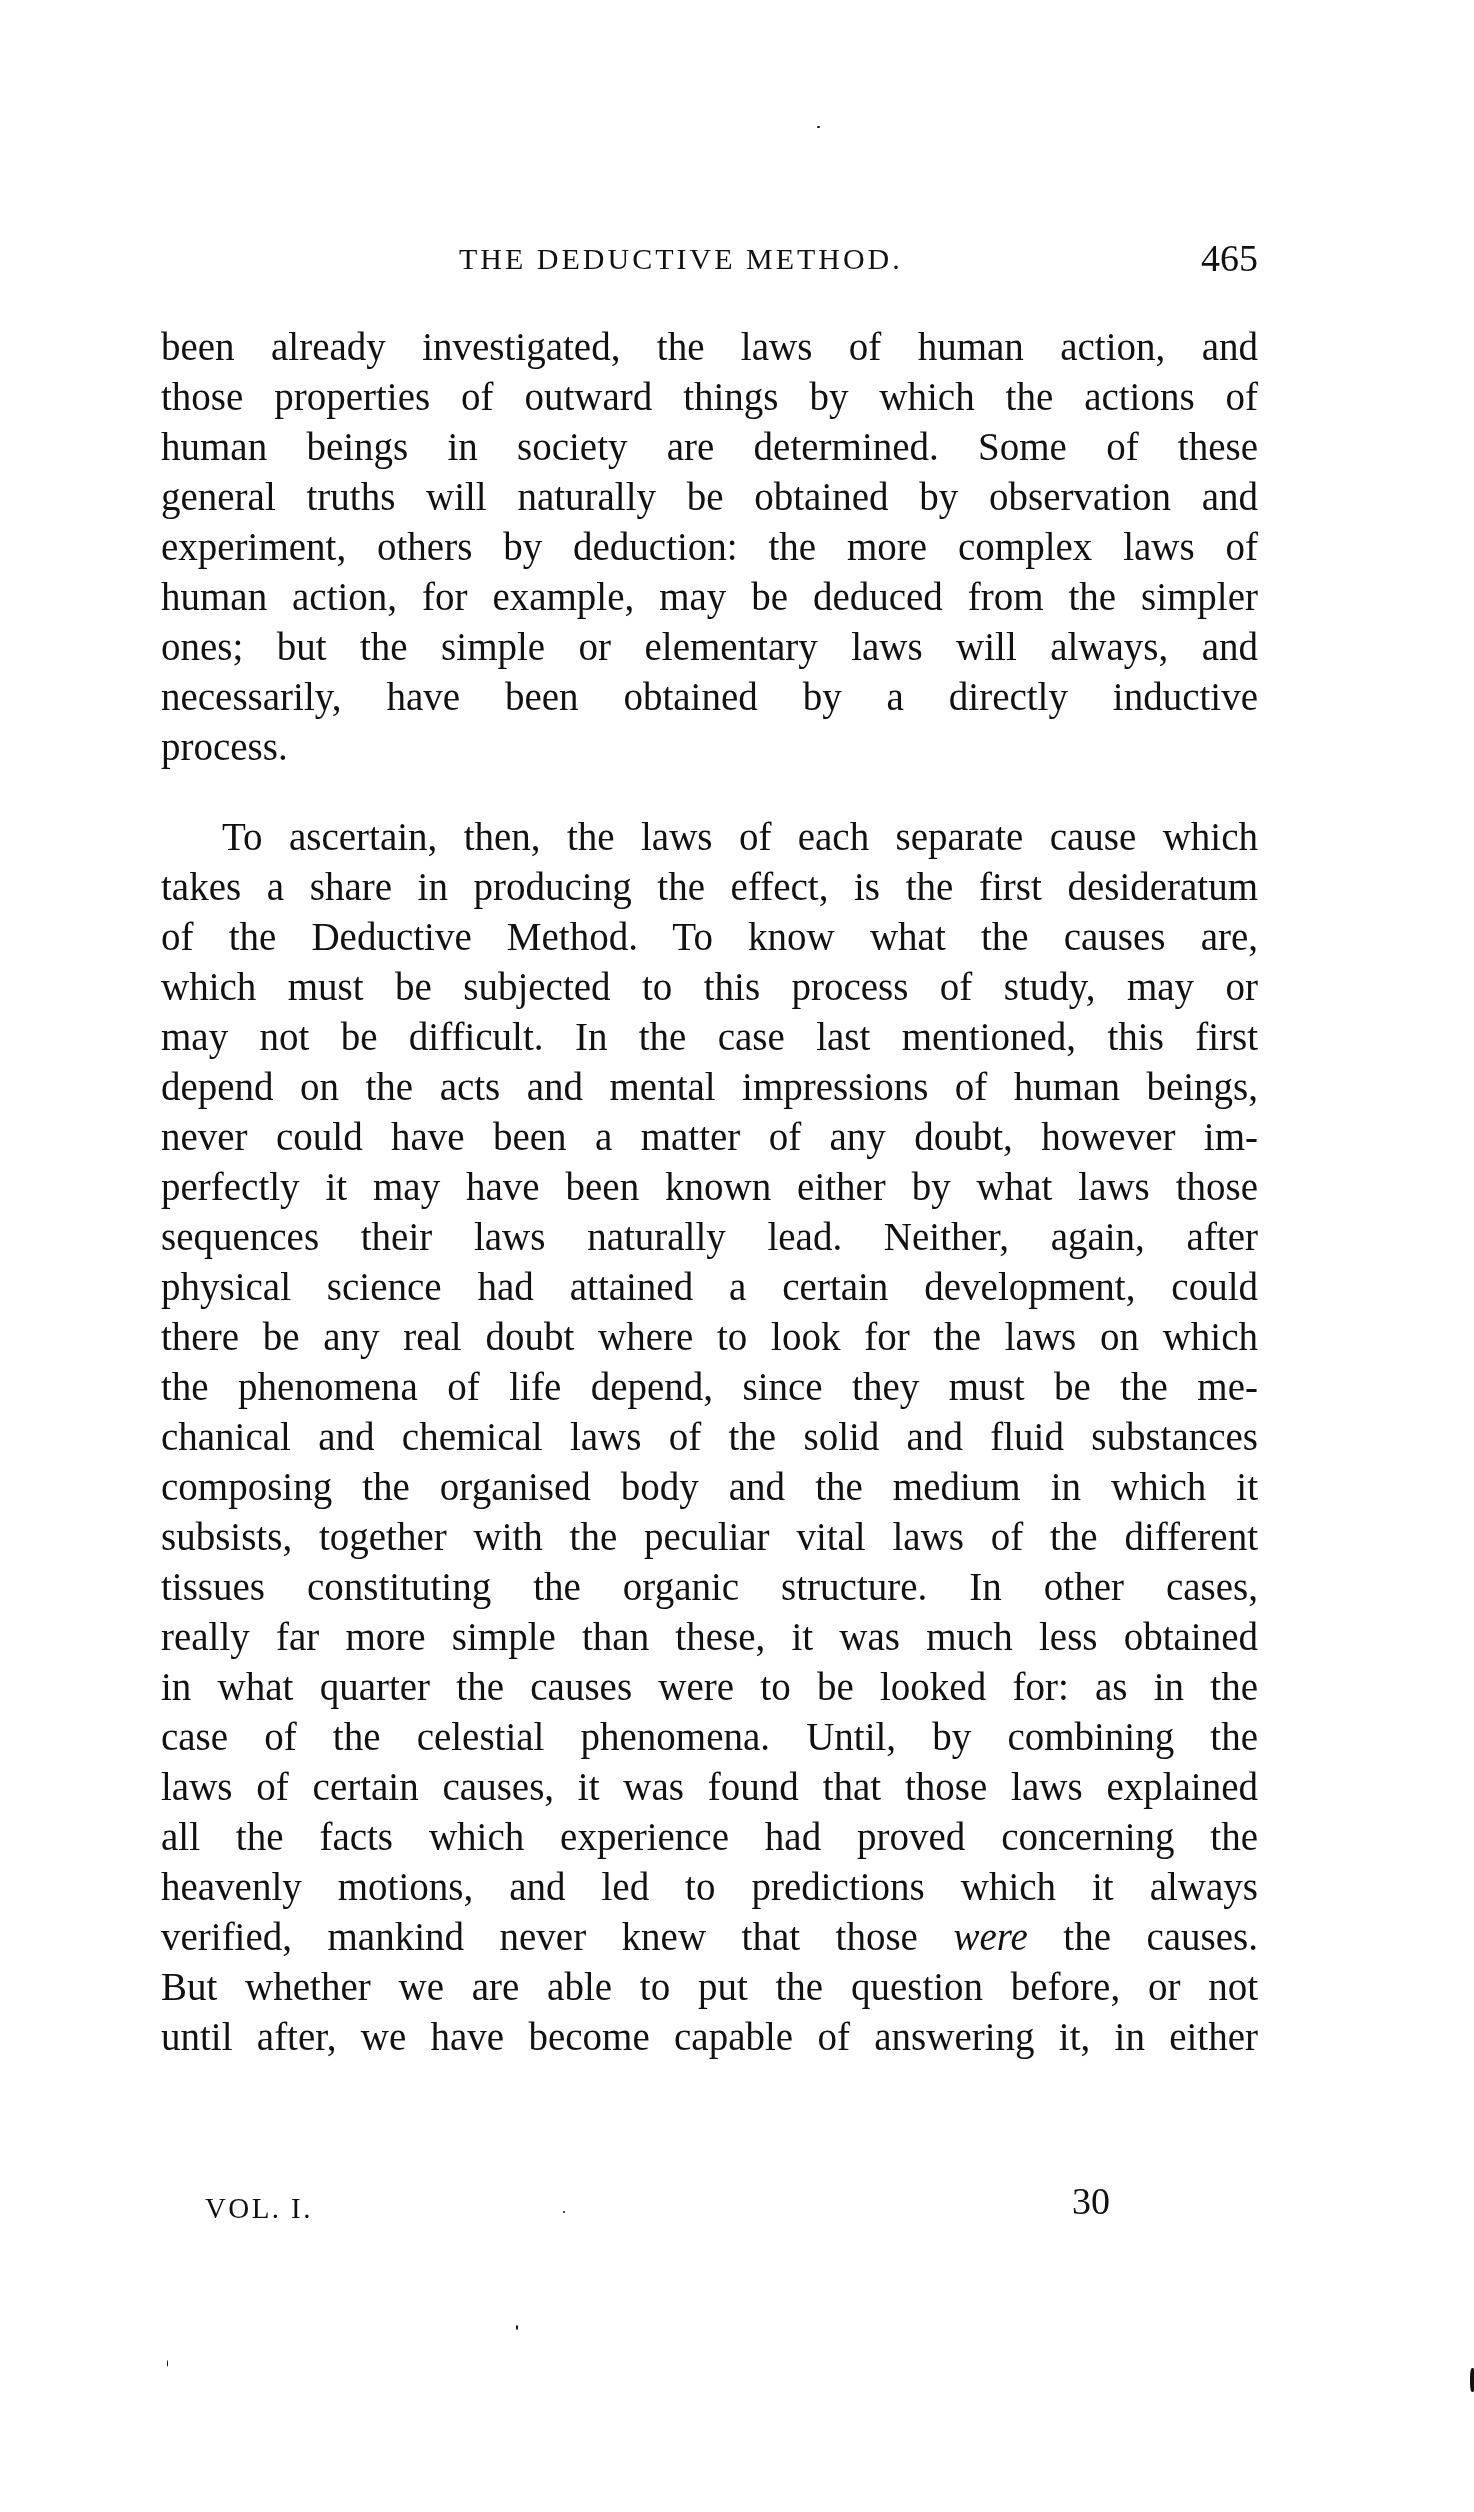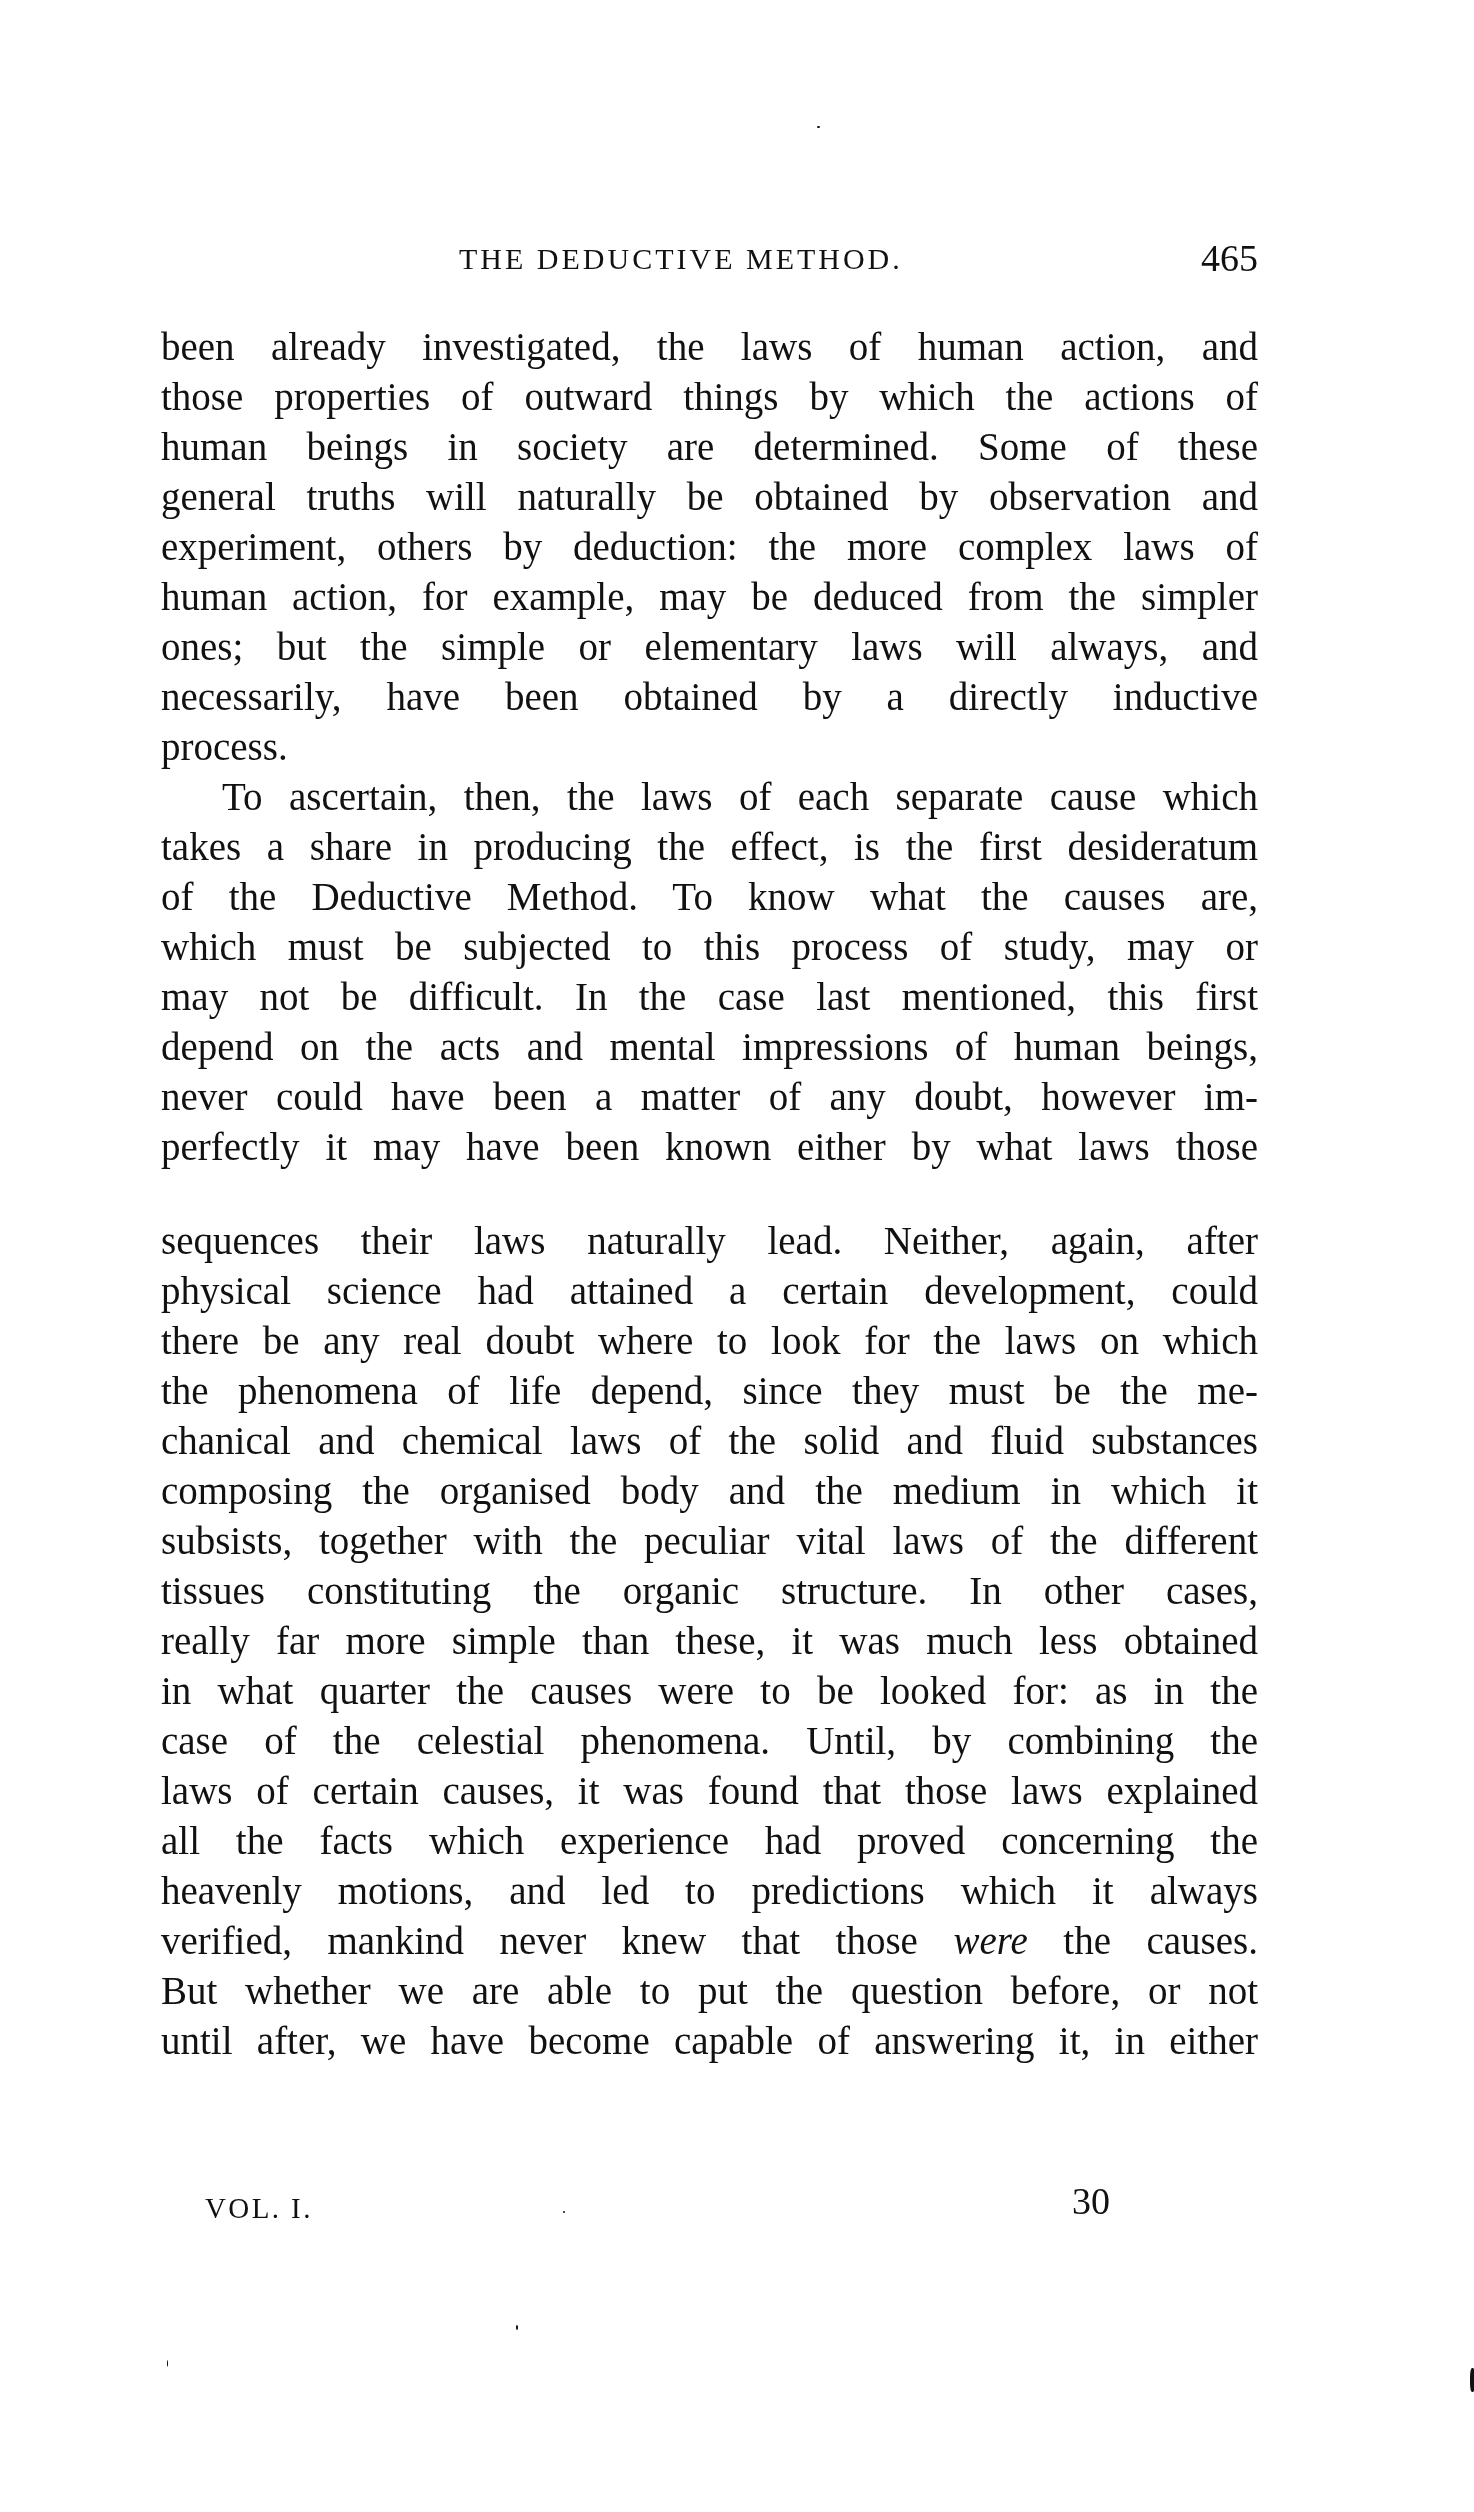--- a/index.html
+++ b/index.html
@@ -26,29 +26,29 @@
   <div class="body-text" id="body-text">
       <span class="line" style="word-spacing: 0px;">been already investigated, the laws of human action, and</span>
       <span class="line" style="word-spacing: 0px;">those properties of outward things by which the actions of</span>
       <span class="line" style="word-spacing: 0px;">human beings in society are determined.  Some of these</span>
       <span class="line" style="word-spacing: 0px;">general truths will naturally be obtained by observation and</span>
       <span class="line" style="word-spacing: 0px;">experiment, others by deduction: the more complex laws of</span>
       <span class="line" style="word-spacing: 0px;">human action, for example, may be deduced from the simpler</span>
       <span class="line" style="word-spacing: 0px;">ones; but the simple or elementary laws will always, and</span>
       <span class="line" style="word-spacing: 0px;">necessarily, have been obtained by a directly inductive</span>
       <span class="line last">process.</span>
-      <span class="line indent" style="word-spacing: 0px;">To ascertain, then, the laws of each separate cause which</span>
+      <span class="line indent" style="word-spacing: 0px; margin-top: 40px;">To ascertain, then, the laws of each separate cause which</span>
       <span class="line" style="word-spacing: 0px;">takes a share in producing the effect, is the first desideratum</span>
       <span class="line" style="word-spacing: 0px;">of the Deductive Method.  To know what the causes are,</span>
       <span class="line" style="word-spacing: 0px;">which must be subjected to this process of study, may or</span>
       <span class="line" style="word-spacing: 0px;">may not be difficult.  In the case last mentioned, this first</span>
       <span class="line" style="word-spacing: 0px;">depend on the acts and mental impressions of human beings,</span>
       <span class="line" style="word-spacing: 0px;">never could have been a matter of any doubt, however im-</span>
       <span class="line" style="word-spacing: 0px;">perfectly it may have been known either by what laws those</span>
-      <span class="line" style="word-spacing: 0px; margin-top: 44px;">sequences their laws naturally lead.  Neither, again, after</span>
+      <span class="line" style="word-spacing: 0px;">sequences their laws naturally lead.  Neither, again, after</span>
       <span class="line" style="word-spacing: 0px;">physical science had attained a certain development, could</span>
       <span class="line" style="word-spacing: 0px;">there be any real doubt where to look for the laws on which</span>
       <span class="line" style="word-spacing: 0px;">the phenomena of life depend, since they must be the me-</span>
       <span class="line" style="word-spacing: 0px;">chanical and chemical laws of the solid and fluid substances</span>
       <span class="line" style="word-spacing: 0px;">composing the organised body and the medium in which it</span>
       <span class="line" style="word-spacing: 0px;">subsists, together with the peculiar vital laws of the different</span>
       <span class="line" style="word-spacing: 0px;">tissues constituting the organic structure.  In other cases,</span>
       <span class="line" style="word-spacing: 0px;">really far more simple than these, it was much less obtained</span>
       <span class="line" style="word-spacing: 0px;">in what quarter the causes were to be looked for: as in the</span>
       <span class="line" style="word-spacing: 0px;">case of the celestial phenomena.  Until, by combining the</span>

